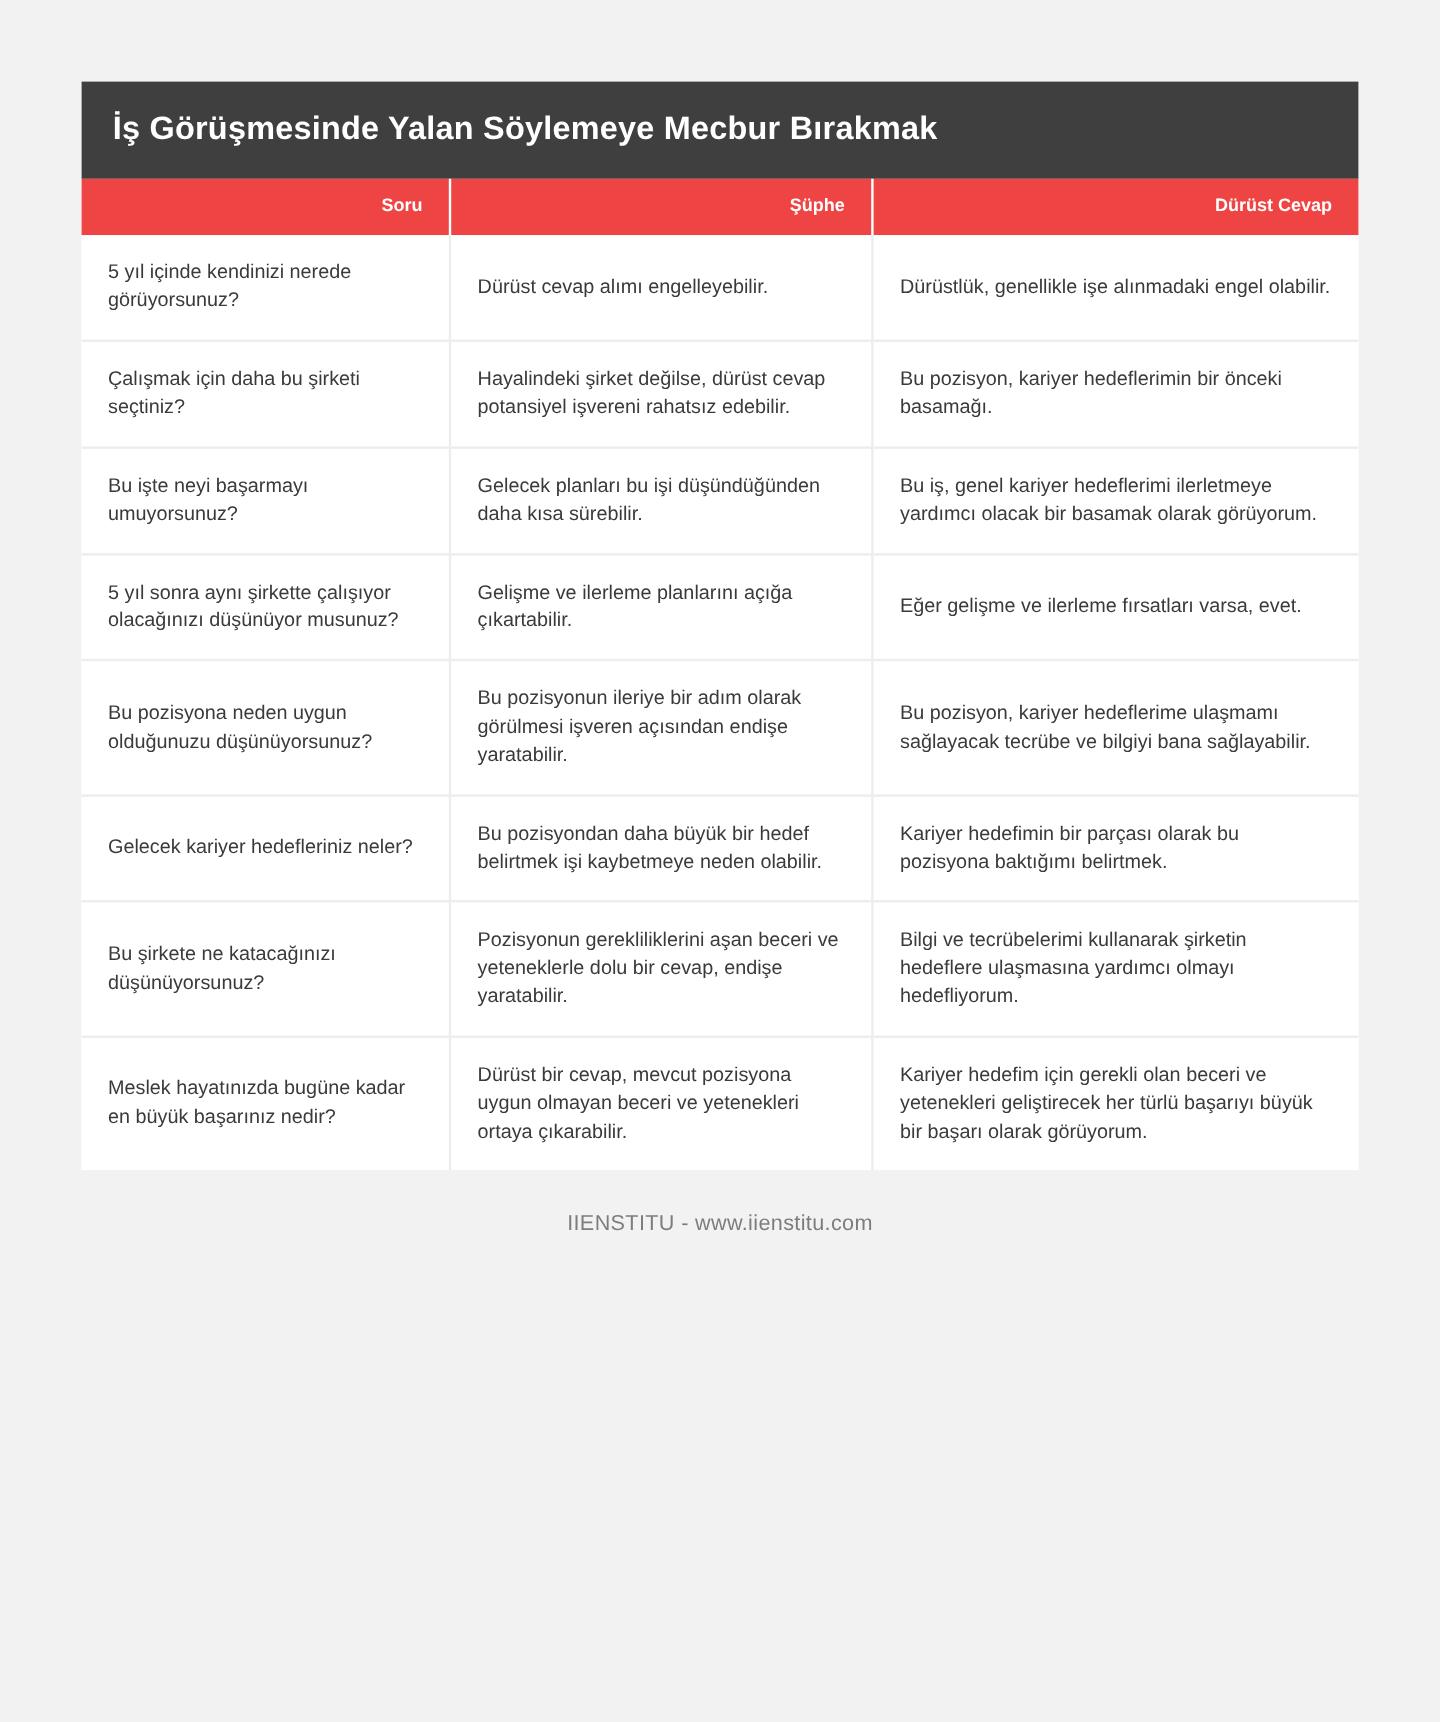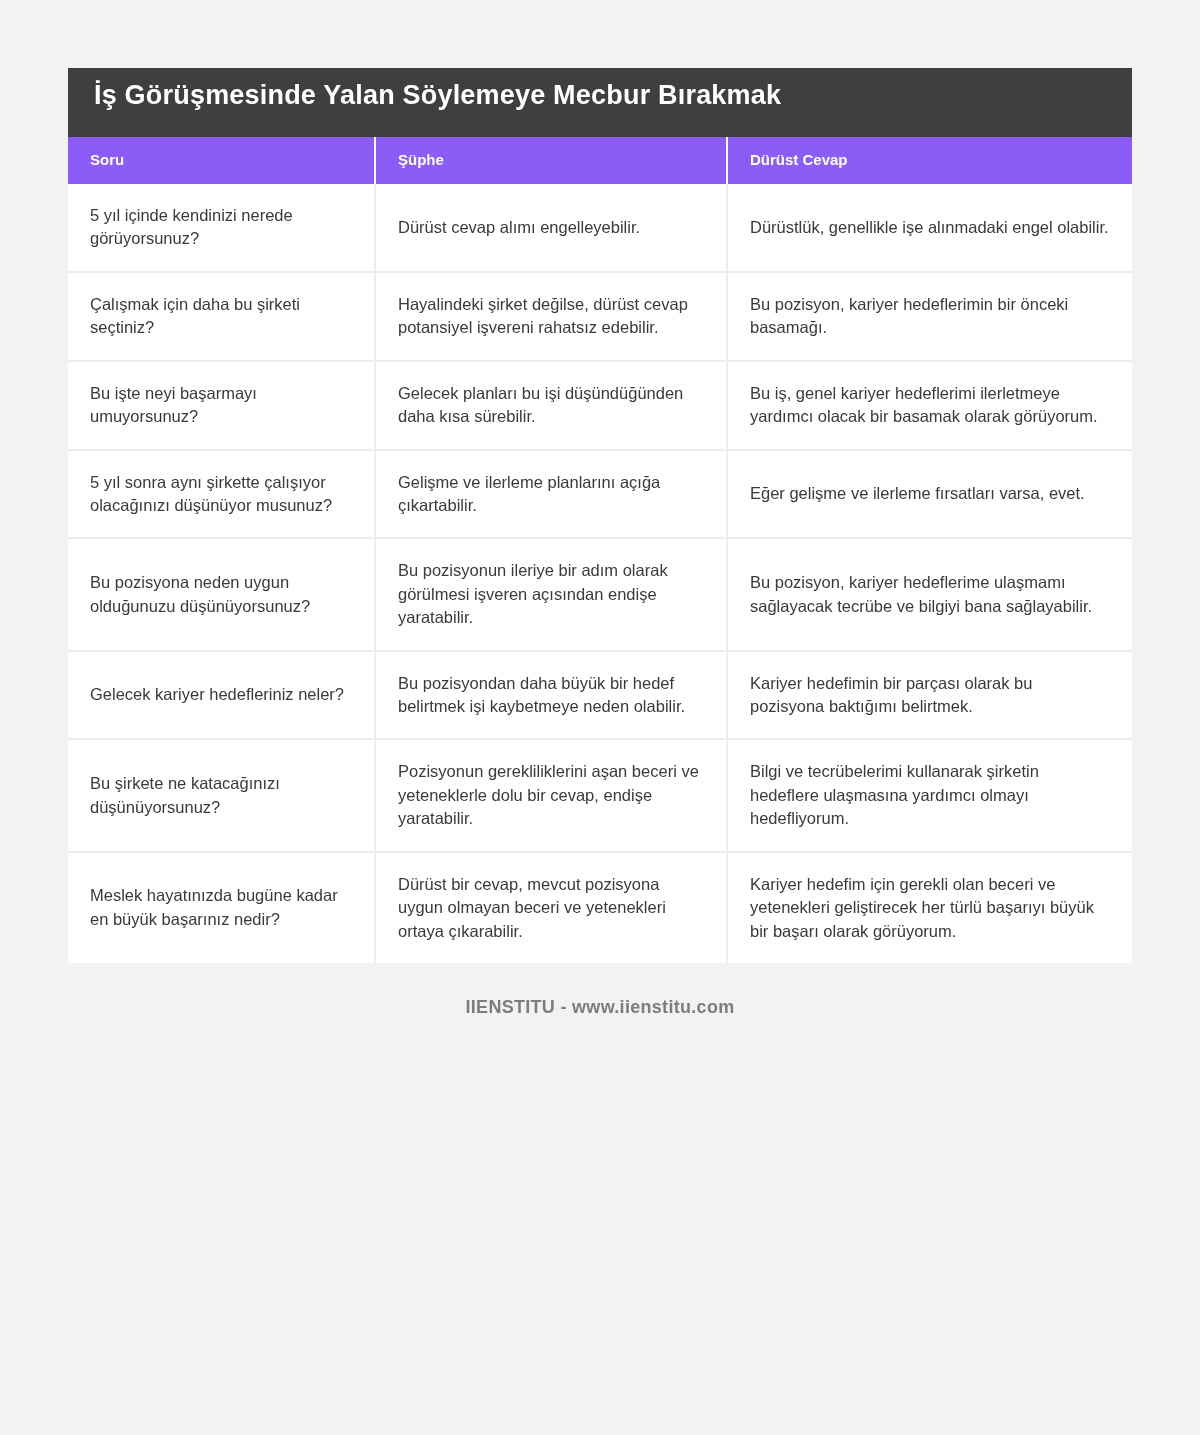--- a/index.html
+++ b/index.html
@@ -20,34 +20,34 @@
     padding: 68px 68px 0 68px;
     background: #f2f2f2;
   }
   .table-wrap {
     width: 1064px;
     background: #ffffff;
   }
   .title-bar {
     background: #3f3f3f;
     color: #ffffff;
-    padding: 12px 26px 26px 26px;
+    padding: 24px 26px 26px 26px;
     font-size: 27px;
     font-weight: bold;
     letter-spacing: 0.2px;
   }
   table {
     border-collapse: collapse;
     width: 1064px;
     table-layout: fixed;
   }
   thead th {
-    background: #8b5cf6;
+    background: #ef4444;
     color: #ffffff;
-    text-align: left;
+    text-align: right;
     font-size: 15px;
     font-weight: bold;
     padding: 14px 22px 16px 22px;
     border-right: 2px solid #ffffff;
   }
   thead th:last-child { border-right: none; }
   tbody td {
     font-size: 16.5px;
     line-height: 1.42;
     color: #3a3a3a;
@@ -62,21 +62,20 @@
   col.c1 { width: 307px; }
   col.c2 { width: 352px; }
   col.c3 { width: 405px; }
   .footer {
     width: 1064px;
     text-align: center;
     font-size: 18px;
     color: #7d7d7d;
     padding: 34px 0 40px 0;
     letter-spacing: 0.3px;
-    font-weight: bold;
   }
 </style>
 </head>
 <body>
 
 <div class="page">
   <div class="table-wrap">
 
     <div class="title-bar">İş Görüşmesinde Yalan Söylemeye Mecbur Bırakmak</div>
 

